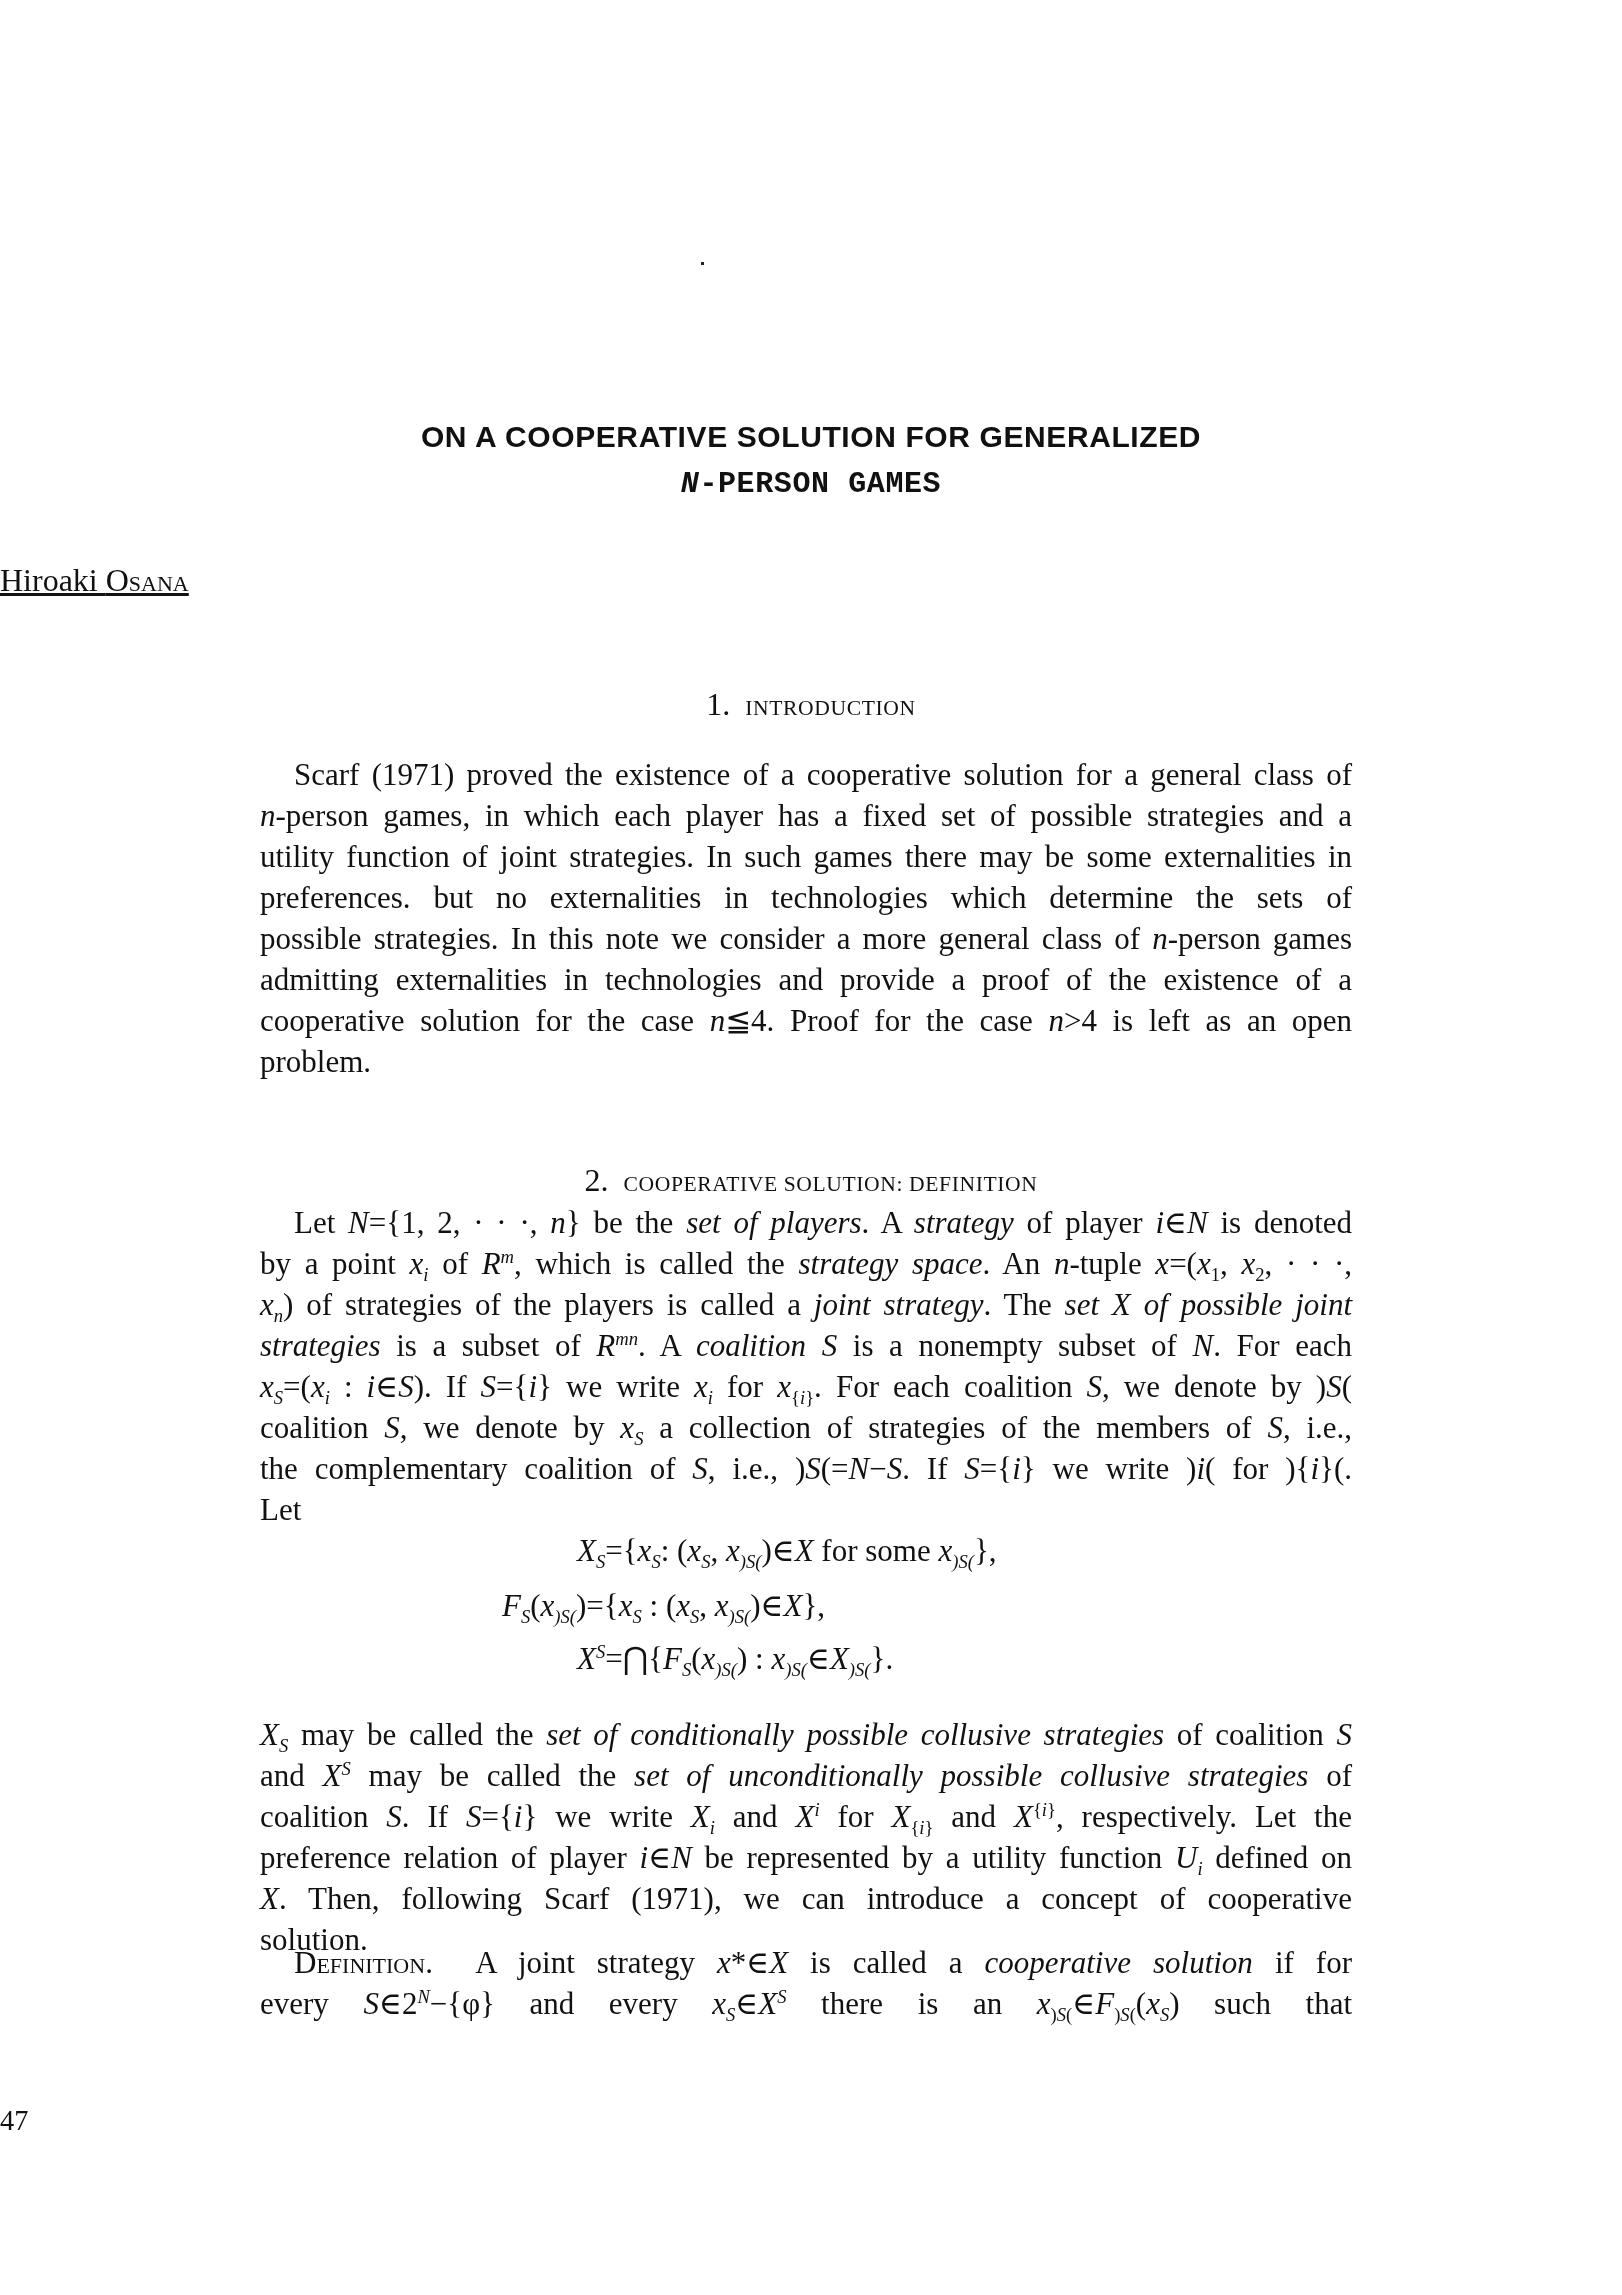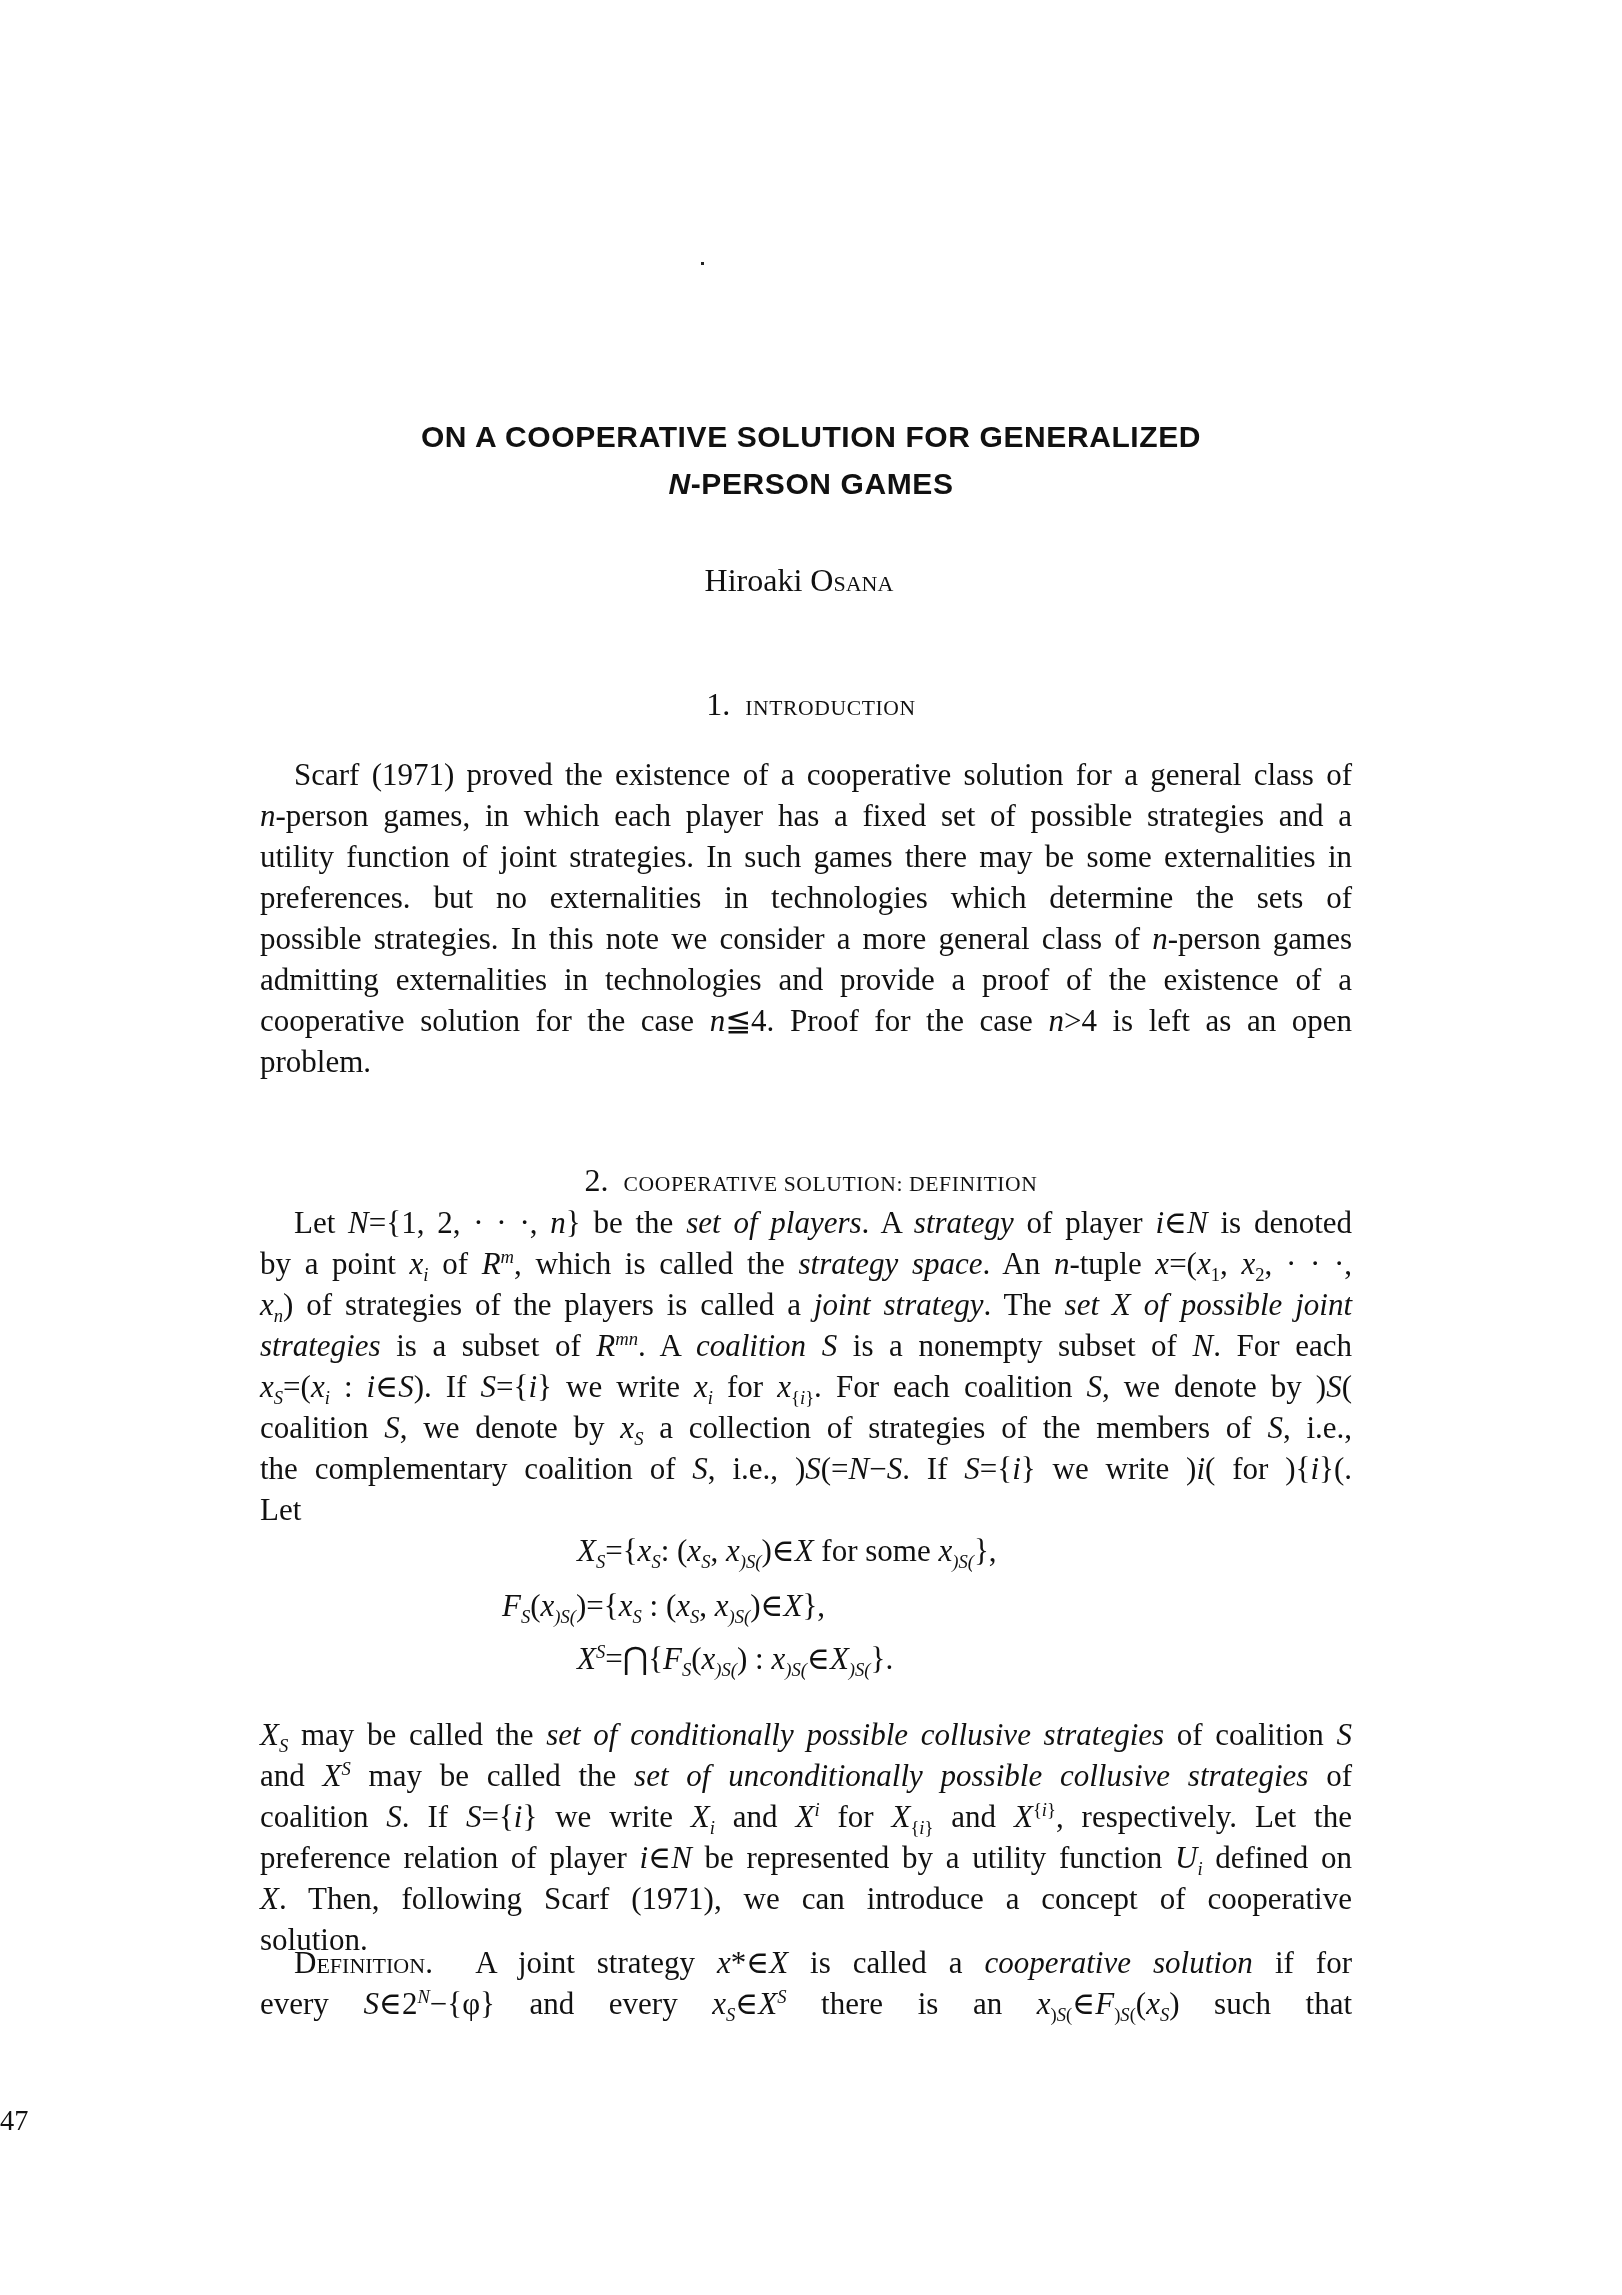--- a/index.html
+++ b/index.html
@@ -8,25 +8,25 @@
     font-family: "Liberation Serif", "DejaVu Serif", serif; color: #111111;
   }
   .page { position: absolute; left: 0; top: 0; width: 1622px; height: 2295px; }
   .speck { position: absolute; left: 701px; top: 262px; width: 2.8px; height: 2.8px; background: #222; }
   .title {
     position: absolute; left: 0; width: 1622px; text-align: center;
     font-family: "Liberation Sans", "DejaVu Sans", sans-serif;
     font-weight: bold; font-size: 30px; letter-spacing: 0.6px; line-height: 46px;
   }
   .title1 { top: 414px; }
-  .title2 { top: 461px; }
+  .title2 { top: 461px; font-family: Liberation Mono, monospace; }
   .title2 .it { font-style: italic; }
   .author {
-    position: absolute; left: 0; width: 1598px; top: 560px; text-align: center;
-    font-size: 32px; line-height: 40px;
+    position: absolute; left: 0; width: 1598px; top: 560px; 
+    font-size: 32px; line-height: 40px; text-decoration: underline;
   }
   .sc { font-variant: small-caps; }
   .section {
     position: absolute; left: 0; width: 1622px; text-align: center;
     font-size: 25px; line-height: 34px;
   }
   .section .num { font-size: 32px; margin-right: 15px; }
   .section .txt { text-transform: uppercase; font-size: 21.6px; letter-spacing: 0.6px; }
   .sec1 { top: 687px; }
   .sec2 { top: 1163px; }

